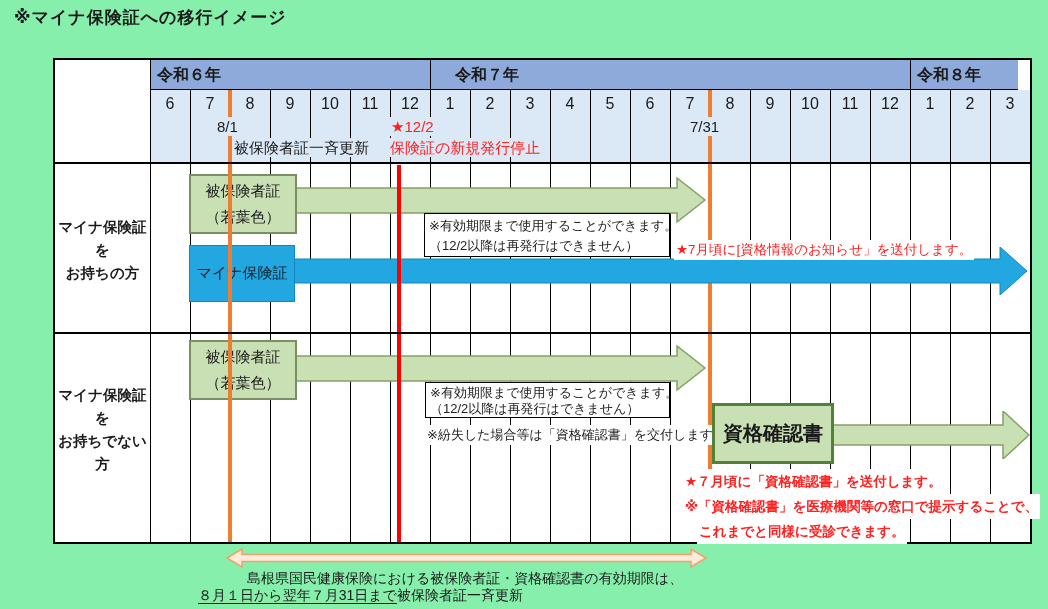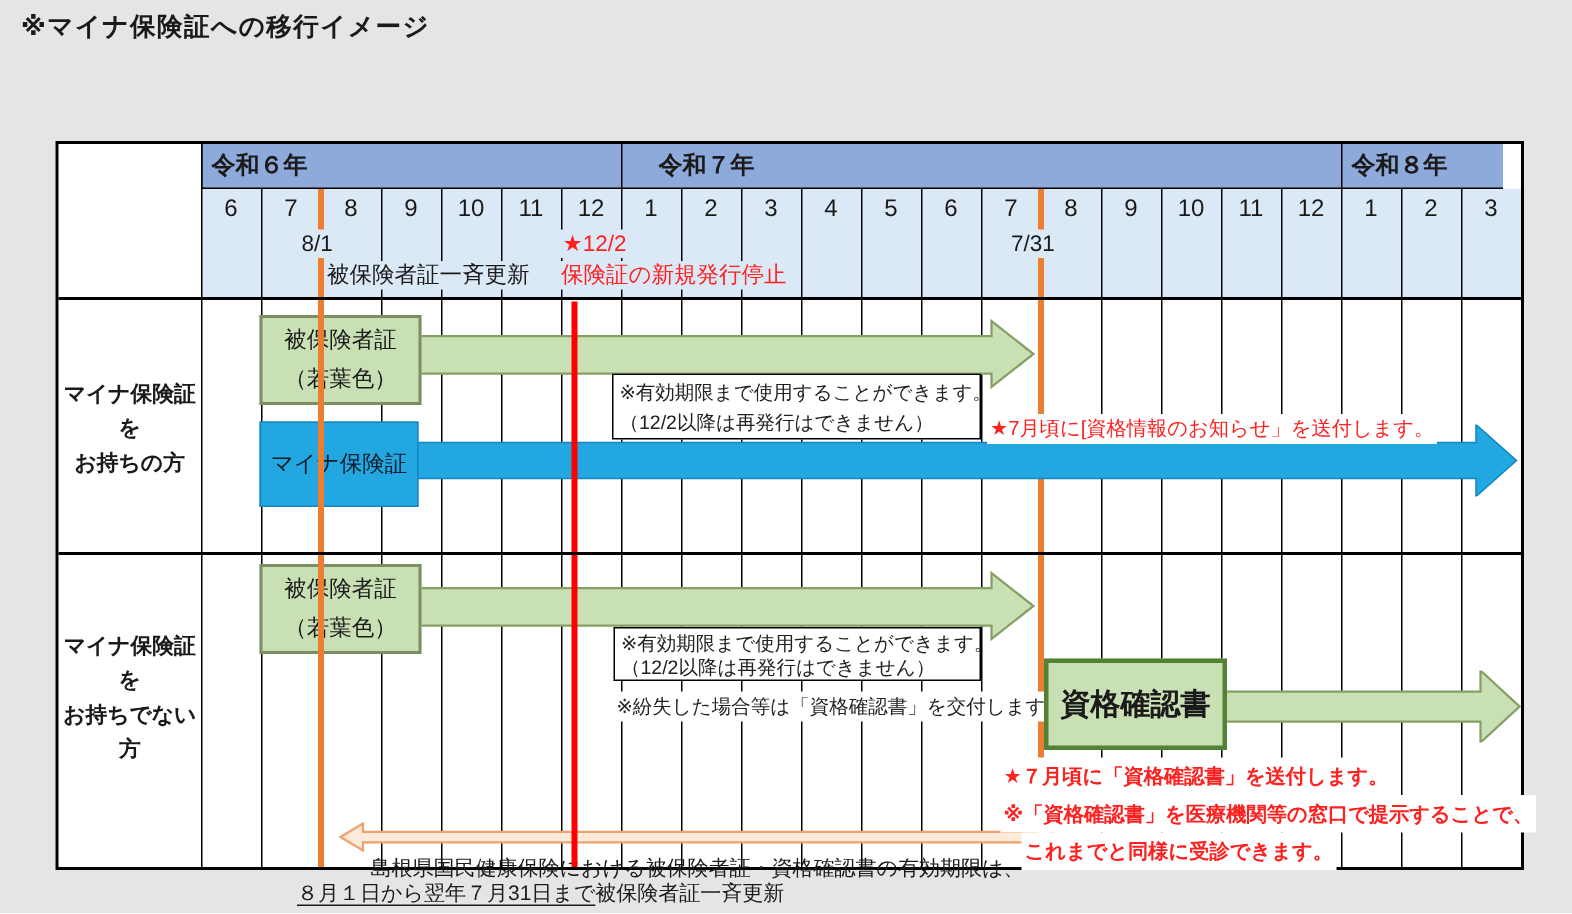--- a/index.html
+++ b/index.html
@@ -1,22 +1,22 @@
 <!DOCTYPE html>
 <html><head>
 <meta charset="utf-8">
 <style>
   html,body{margin:0;padding:0;background:#fff;}
-  .canvas{position:relative;width:1048px;height:609px;background:#e5e5e5;
+  .canvas{position:relative;width:1048px;height:609px;background:#86efac;
           font-family:"Liberation Sans","DejaVu Sans",sans-serif;color:#1a1a1a;overflow:hidden;}
   .abs{position:absolute;}
   .page-title{left:14px;top:6px;font-size:17px;font-weight:bold;letter-spacing:1px;}
 
   
-  .table{left:37px;top:58px;width:975px;height:482px;border:2px solid #000;background:#fff;margin-top:36px;}
+  .table{left:53px;top:58px;width:975px;height:482px;border:2px solid #000;background:#fff;}
   .year-cell{top:0;height:30px;background:#8eaadb;border-bottom:1px solid #000;
              font-size:16px;font-weight:bold;line-height:30px;padding-left:6px;box-sizing:border-box;}
   .year-r6{left:95px;width:280px;border-left:1px solid #000;}
   .year-r7{left:375px;width:480px;border-left:1px solid #000;padding-left:24px;}
   .year-r8{left:855px;width:108px;border-left:1px solid #000;}
   .band{left:95px;top:30px;width:880px;height:72px;background:#dbe8f6;}
   .month-cell{position:absolute;top:31px;width:40px;height:26px;font-size:16px;
               text-align:center;line-height:26px;z-index:2;}
   .gridline{position:absolute;top:30px;bottom:0;width:1px;background:#000;z-index:1;}
   .labelcol-line{left:95px;top:0;bottom:0;width:1px;background:#000;z-index:8;}

